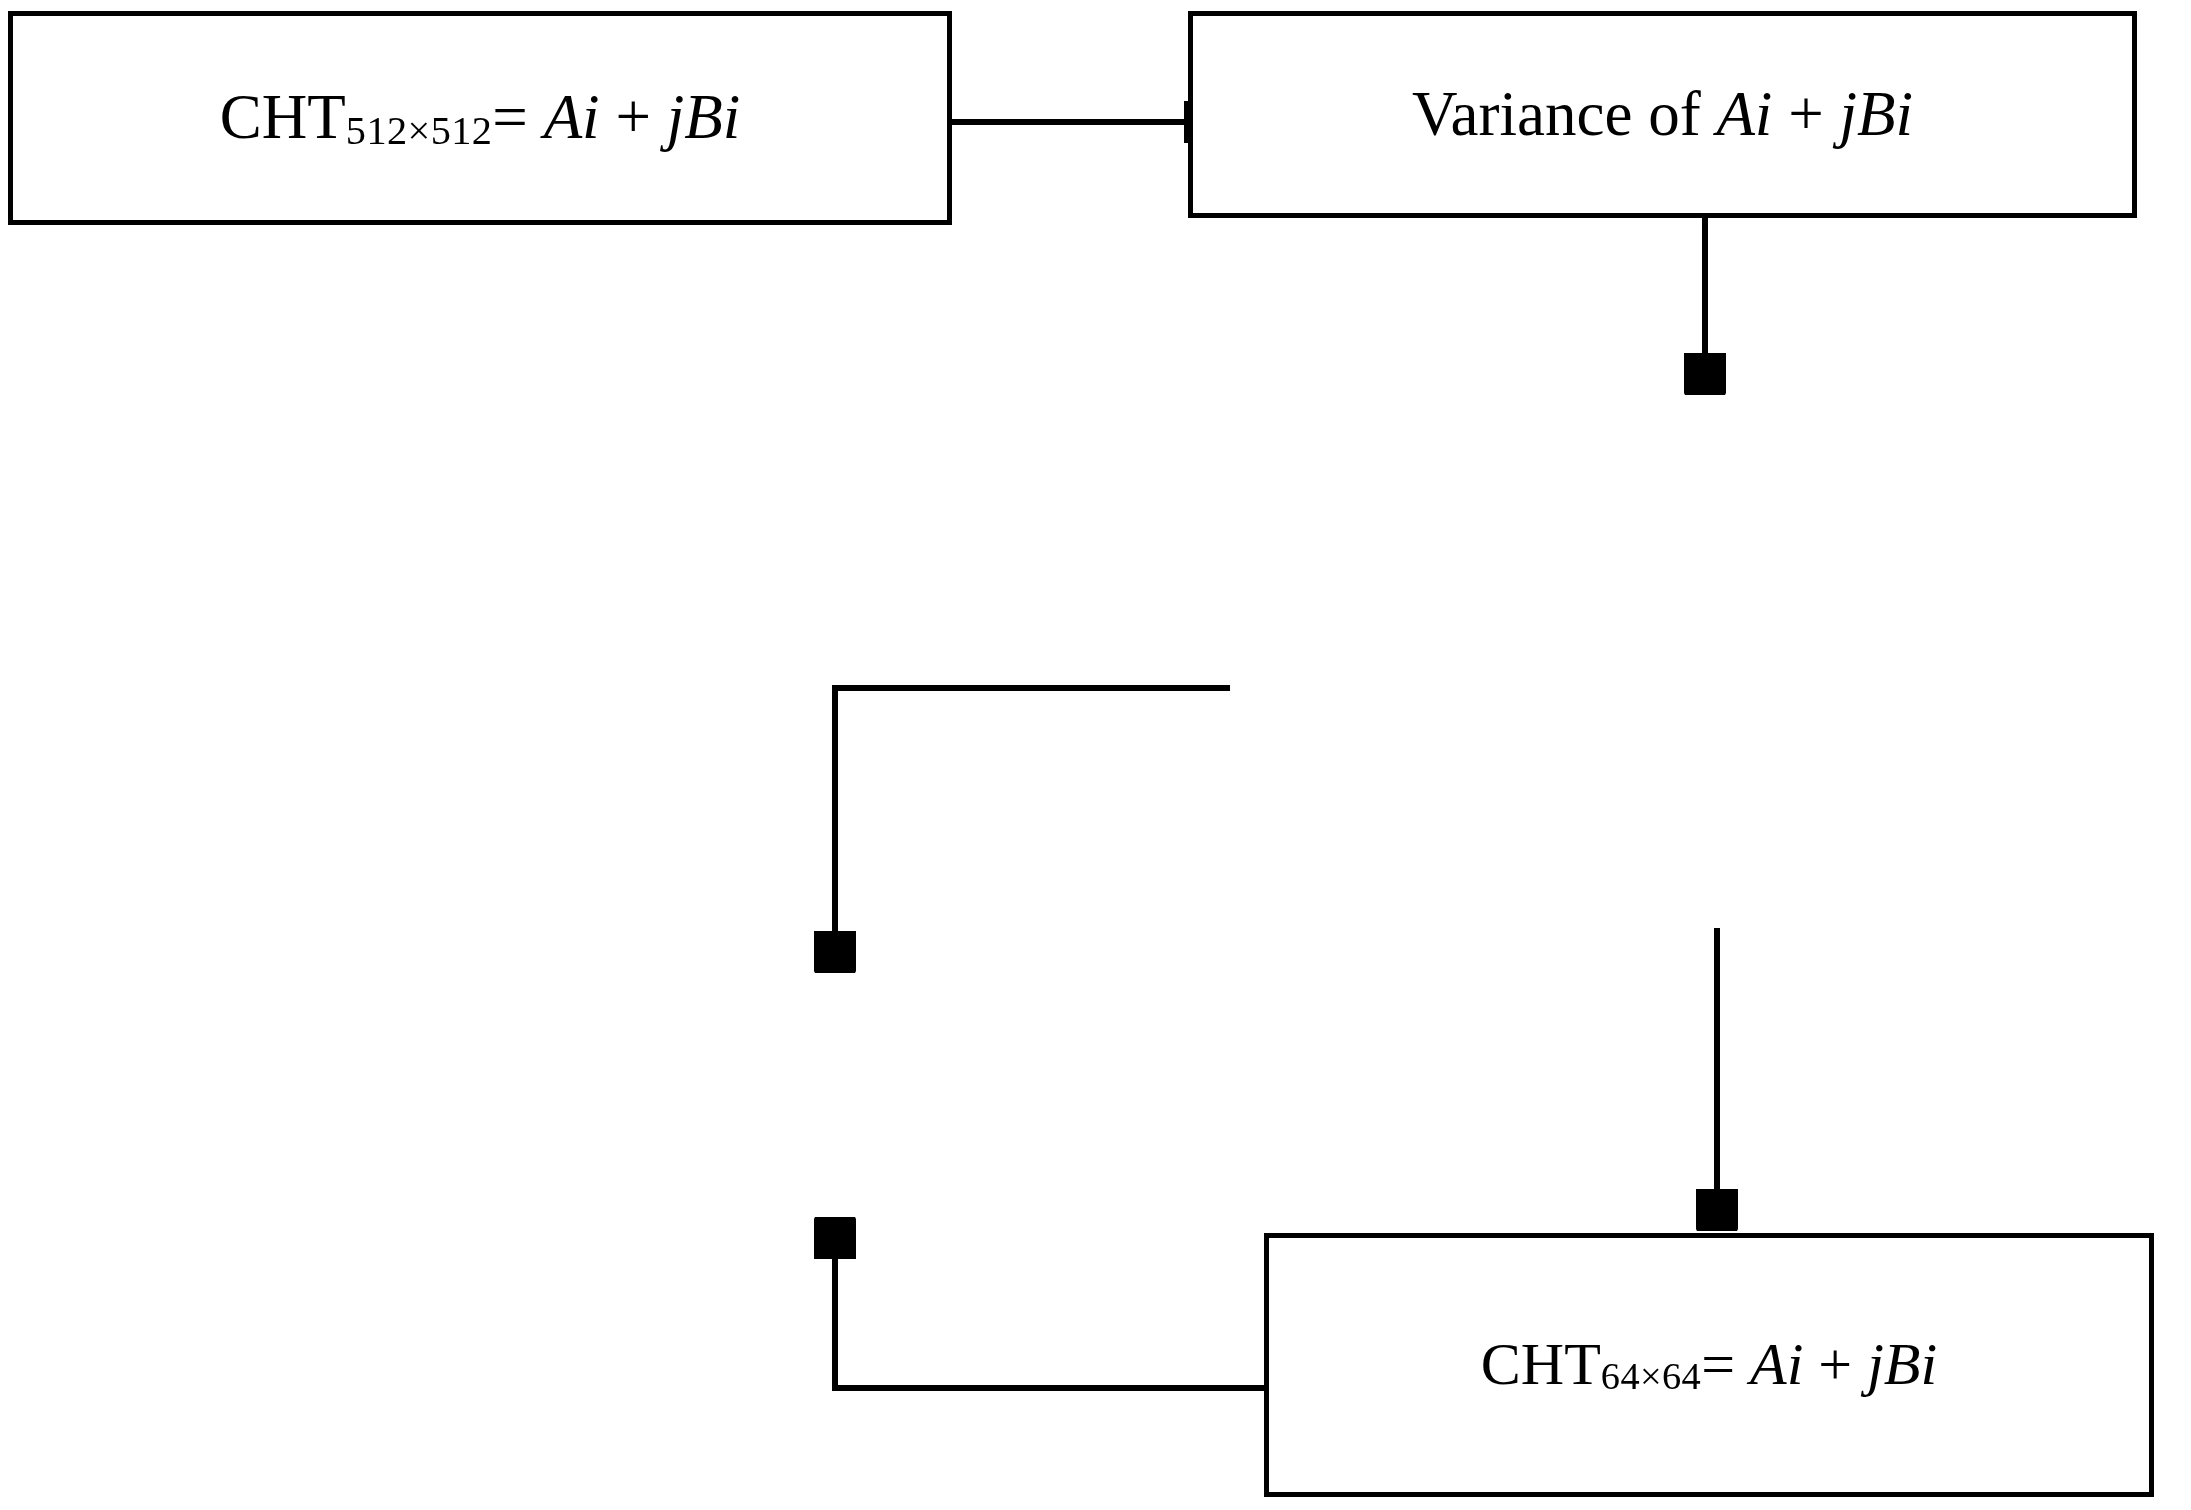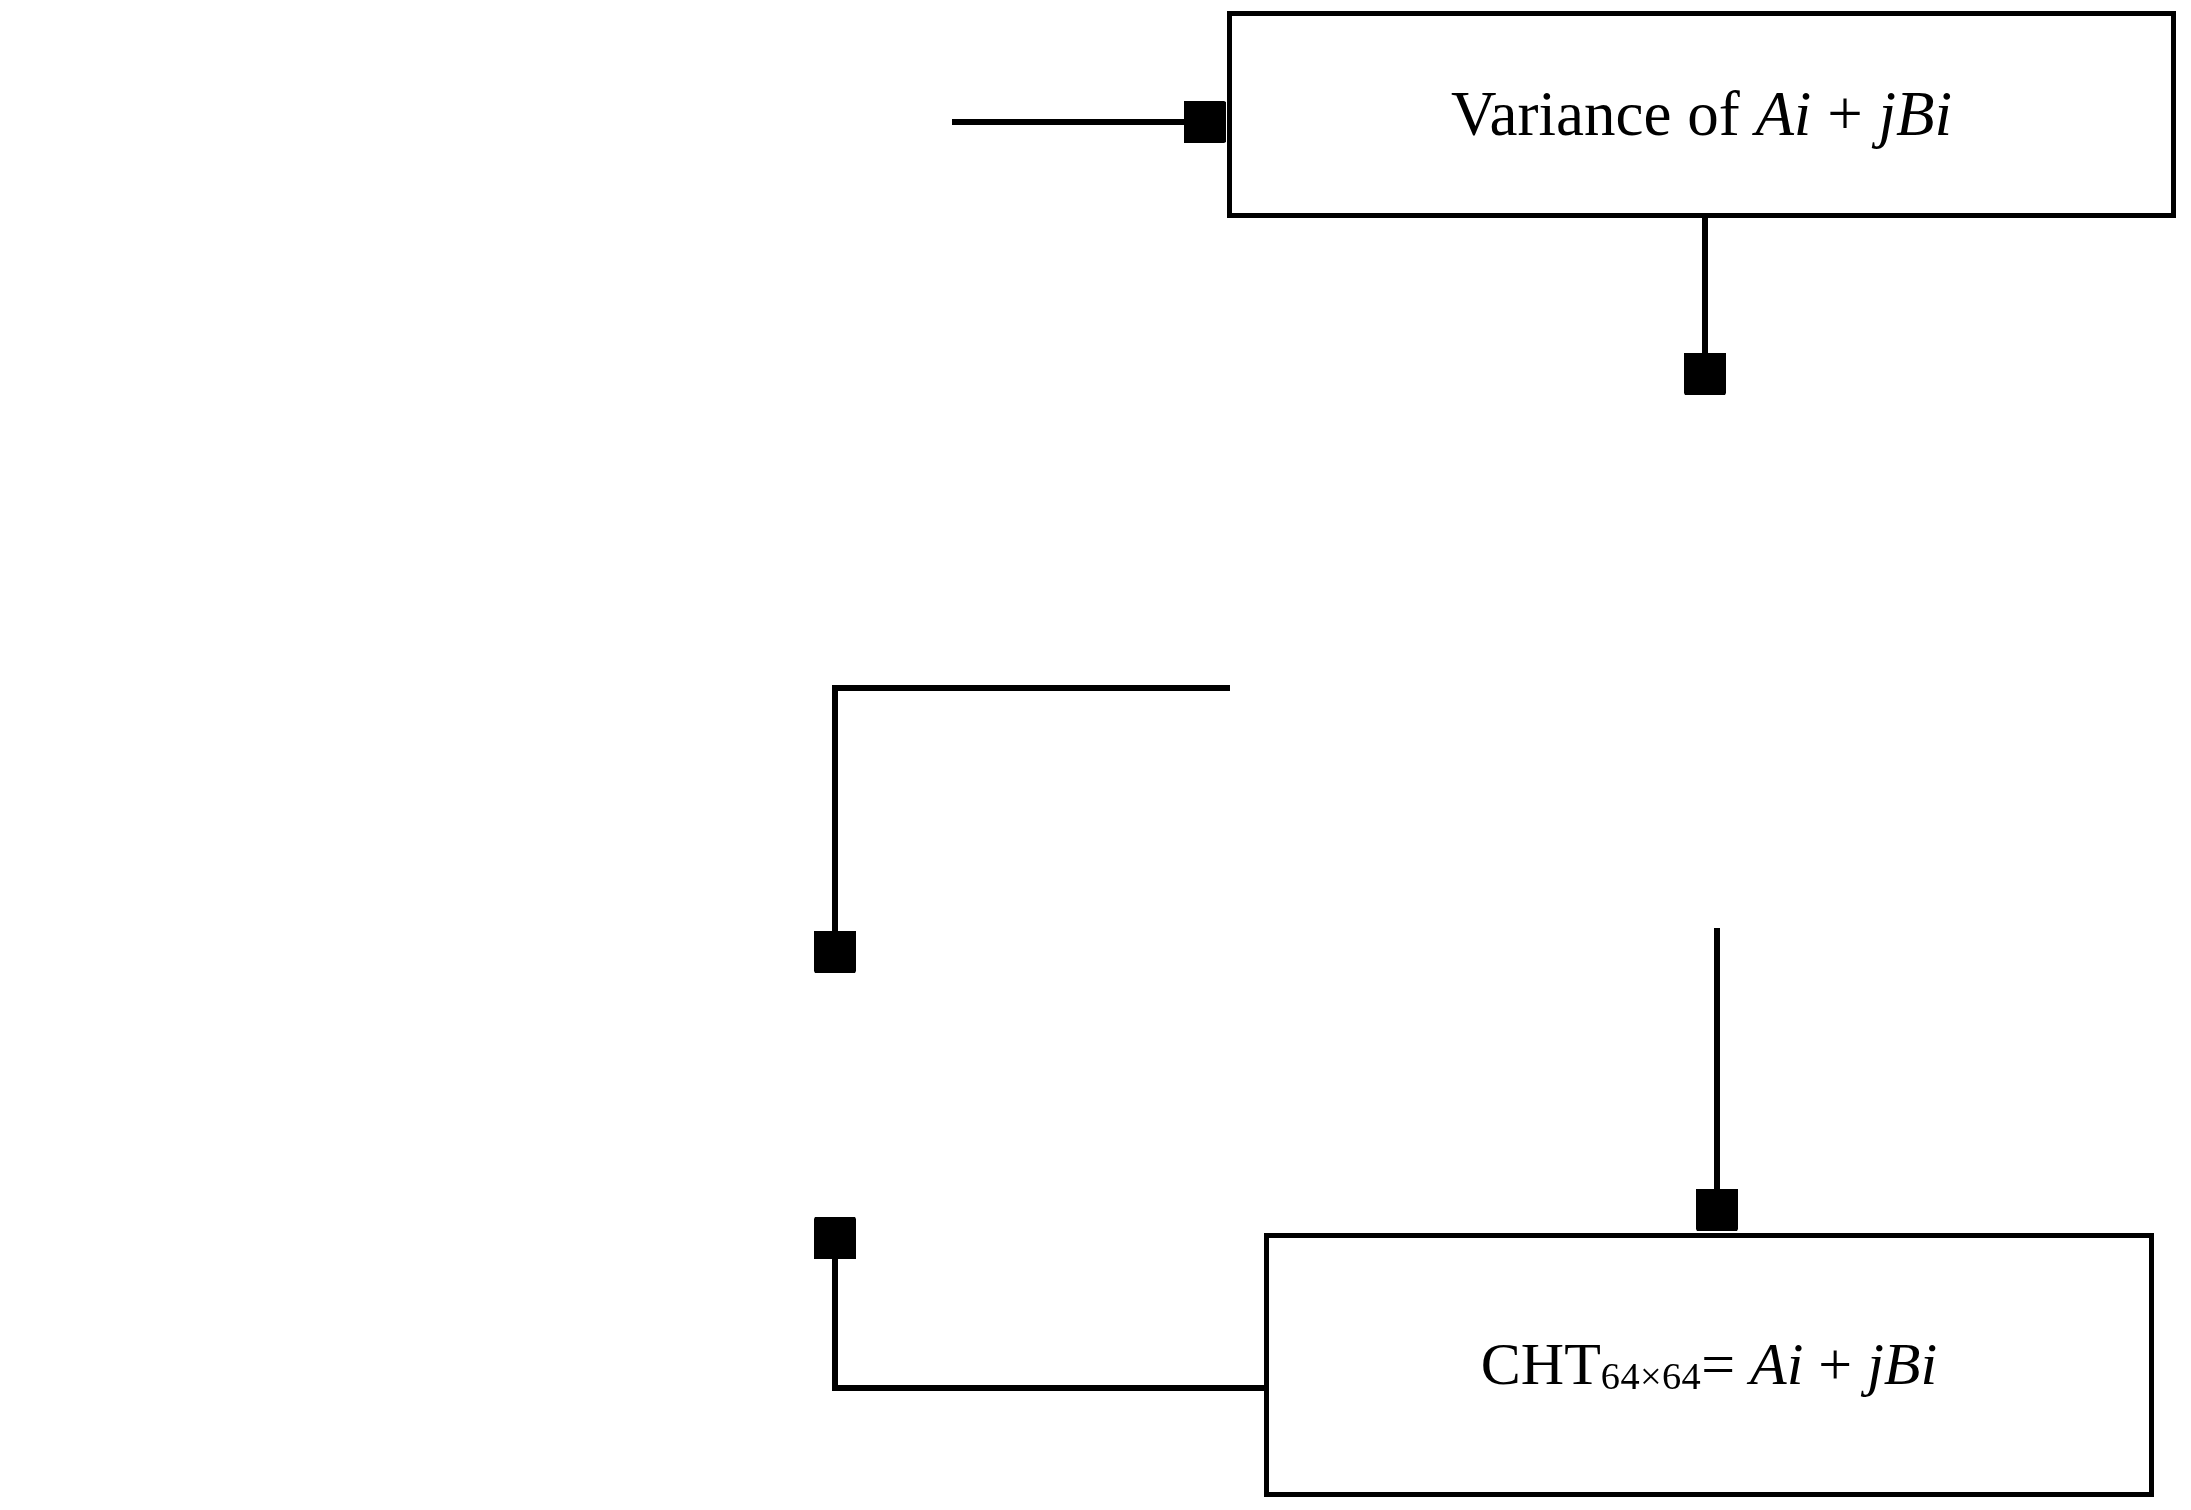--- a/index.html
+++ b/index.html
@@ -40,21 +40,21 @@
     top: 0.13em;
     letter-spacing: 0.01em;
   }
 
   
   #node-cht512 {
     left: 8px;  top: 11px;  width: 944px;  height: 214px;
     font-size: 63px;
   }
   #node-variance {
-    left: 1227px; top: 11px; width: 949px; height: 207px;
+    left: 1188px; top: 11px; width: 949px; height: 207px;
     font-size: 63px;
   }
   #node-condition {
     left: 1230px; top: 396px; width: 951px; height: 532px;
     font-size: 60px;
   }
   #node-condition .node-text { margin: 19px 0; }
   #node-else {
     left: 606px; top: 978px; width: 453px; height: 234px;
     font-size: 63px;
@@ -100,20 +100,23 @@
 
     <g>
       <line x1="1717" y1="928" x2="1717" y2="1226" marker-end="url(#arrowhead)"></line>
     </g>
 
     <g>
       <path d="M1266,1388 L835,1388 L835,1222" marker-end="url(#arrowhead)"></path>
     </g>
   </svg>
 
+  <div class="node" id="node-cht512">
+    <span class="node-text"><span>CHT</span><span class="sub">512×512</span><span>= </span><span class="it">Ai</span><span> + </span><span class="it">jBi</span></span>
+  </div>
 
   <div class="node" id="node-variance">
     <span class="node-text"><span>Variance of </span><span class="it">Ai</span><span> + </span><span class="it">jBi</span></span>
   </div>
 
 
 
   <div class="node" id="node-cht64">
     <span class="node-text"><span>CHT</span><span class="sub">64×64</span><span>= </span><span class="it">Ai</span><span> + </span><span class="it">jBi</span></span>
   </div>

